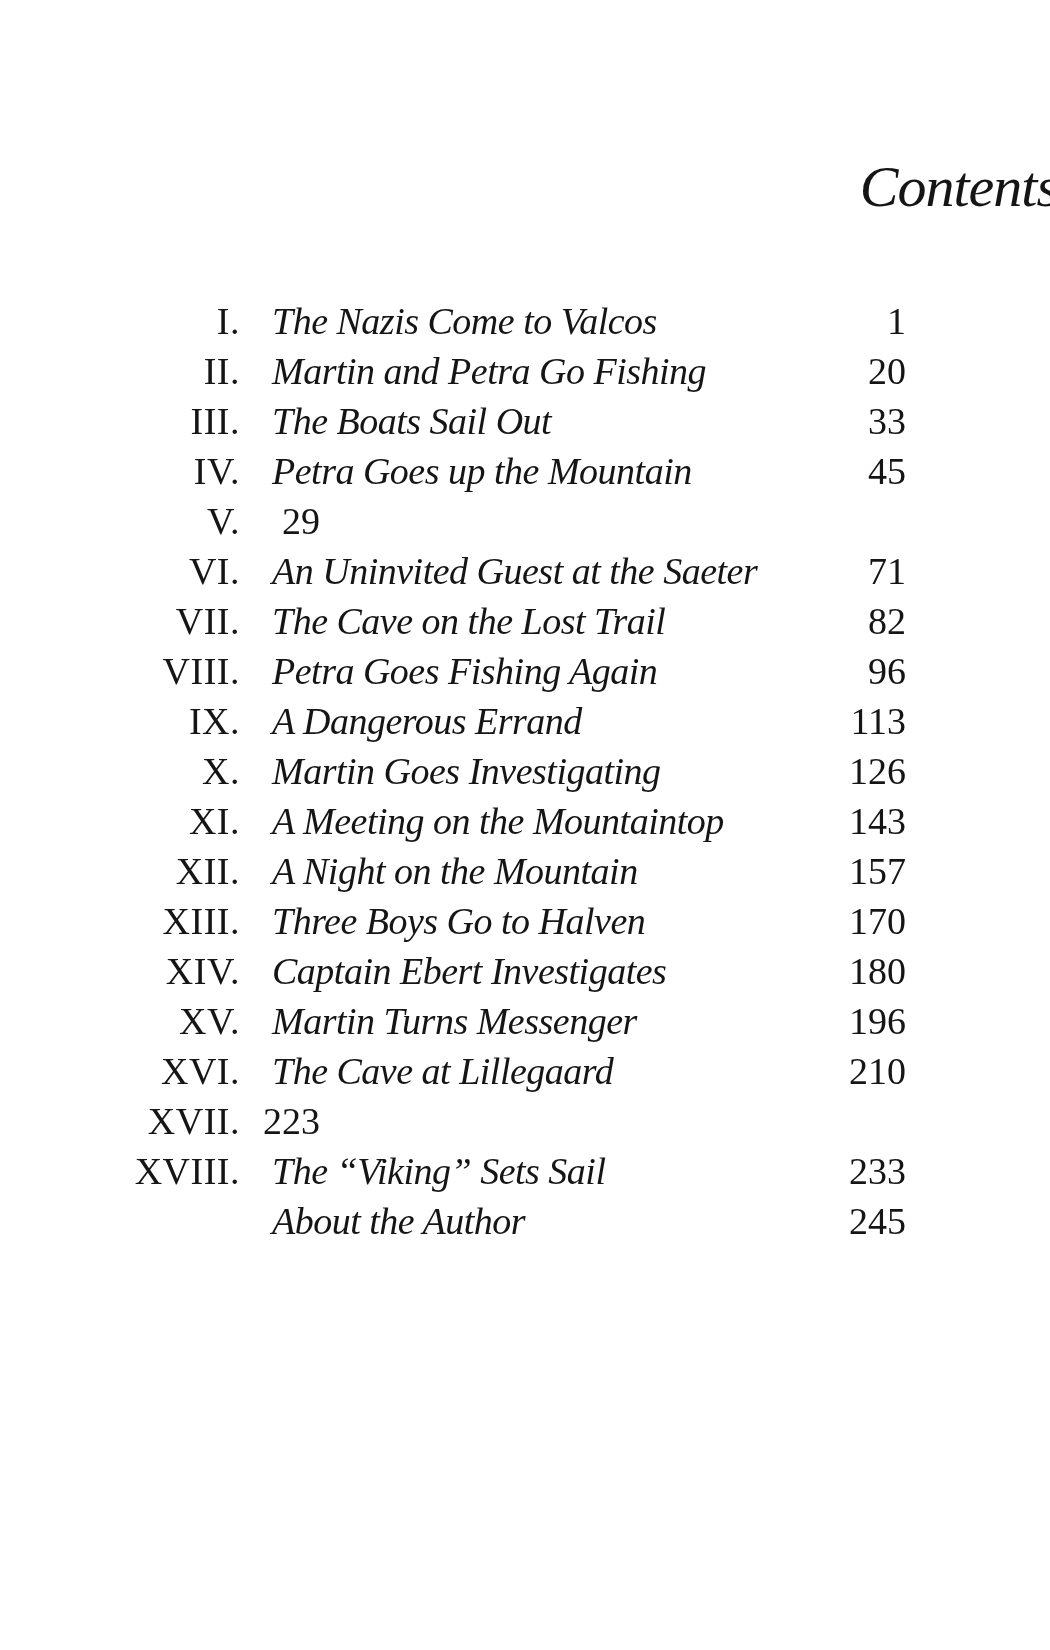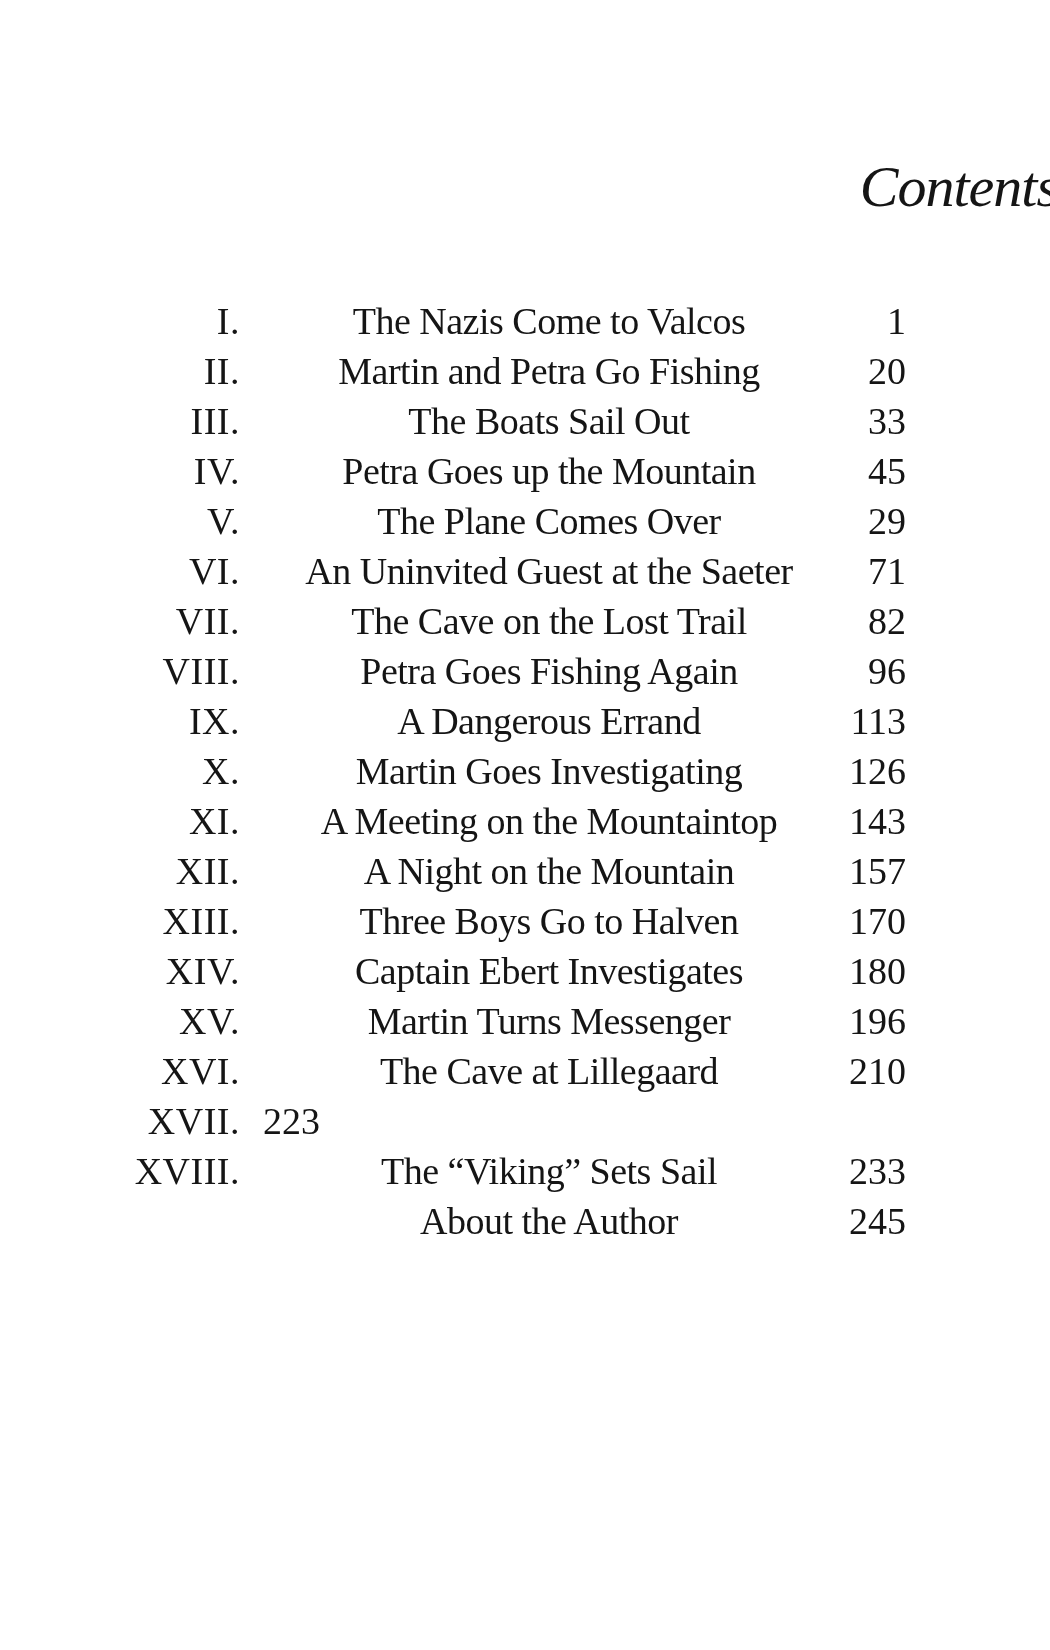--- a/index.html
+++ b/index.html
@@ -48,23 +48,23 @@
   }
   .toc-numeral {
     width: 130px;
     text-align: right;
     letter-spacing: 0.5px;
     flex: 0 0 auto;
   }
   .toc-title {
     flex: 1 1 auto;
     padding-left: 32px;
+    font-style: italic;
     letter-spacing: -0.5px;
     overflow: hidden;
-    text-align: center;
   }
   .toc-page {
     width: 80px;
     text-align: right;
     flex: 0 0 auto;
   }
 </style>
 </head>
 <body>
 
@@ -88,21 +88,20 @@
         <span class="toc-title">The Boats Sail Out</span>
         <span class="toc-page">33</span>
       </div>
       <div class="toc-row">
         <span class="toc-numeral">IV.</span>
         <span class="toc-title">Petra Goes up the Mountain</span>
         <span class="toc-page">45</span>
       </div>
       <div class="toc-row">
         <span class="toc-numeral">V.</span>
-        <span class="toc-title">The Plane Comes Over</span>
         <span class="toc-page">29</span>
       </div>
       <div class="toc-row">
         <span class="toc-numeral">VI.</span>
         <span class="toc-title">An Uninvited Guest at the Saeter</span>
         <span class="toc-page">71</span>
       </div>
       <div class="toc-row">
         <span class="toc-numeral">VII.</span>
         <span class="toc-title">The Cave on the Lost Trail</span>

